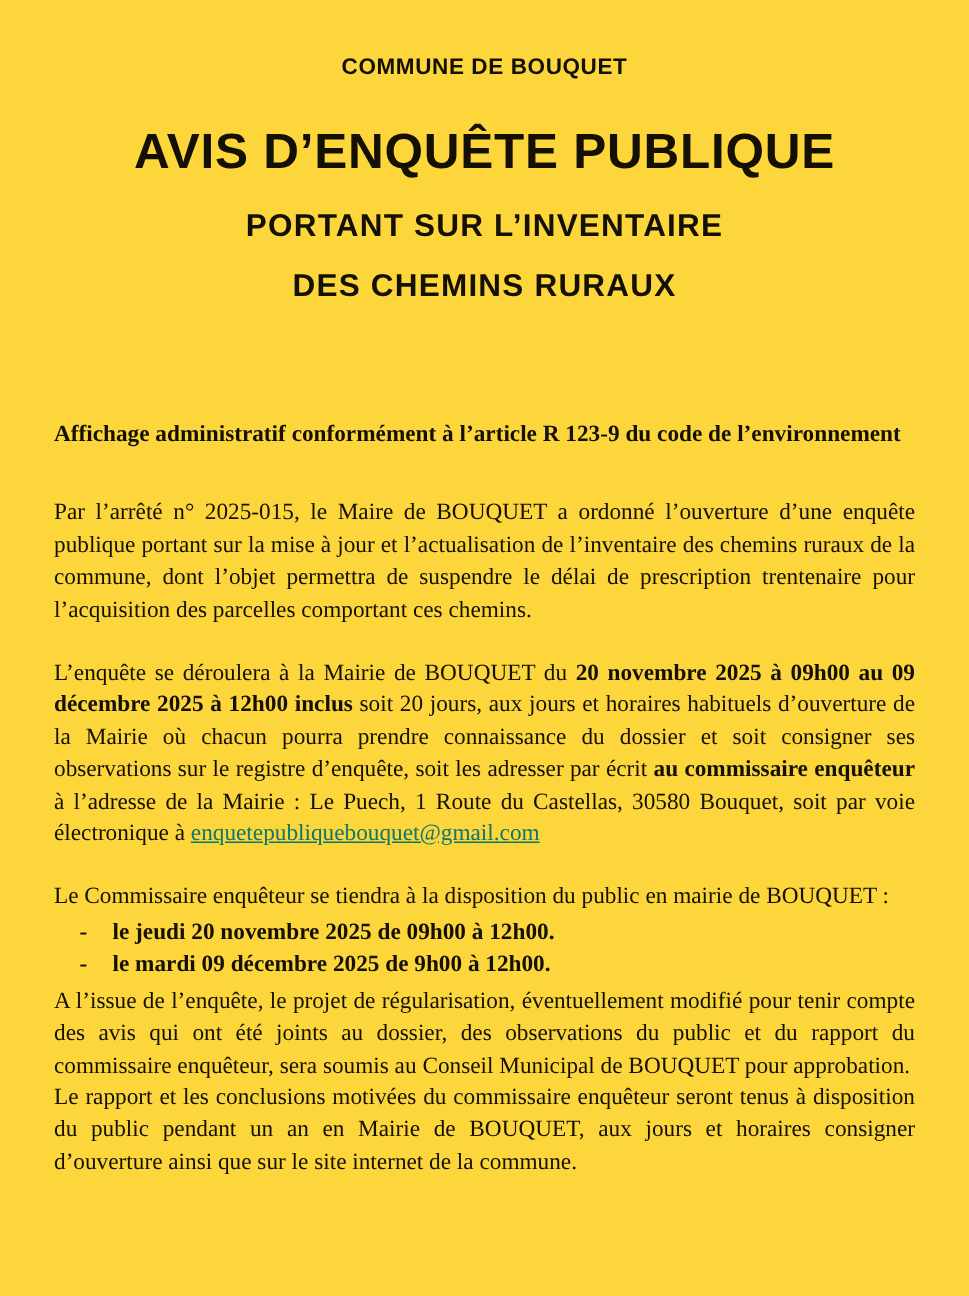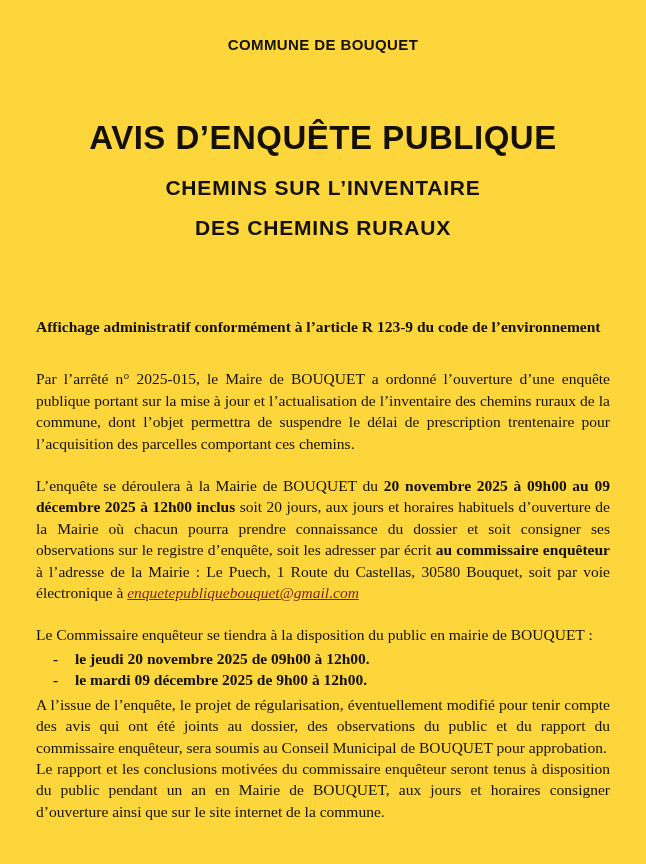--- a/index.html
+++ b/index.html
@@ -25,21 +25,21 @@
     font-family: "Liberation Sans", sans-serif;
     font-weight: bold;
   }
   .commune {
     padding-top: 36px;
     font-size: 15px;
     line-height: 18px;
     letter-spacing: 0.4px;
   }
   .main-title {
-    margin-top: 65px;
+    margin-top: 28px;
     font-size: 33px;
     line-height: 38px;
     letter-spacing: 0.5px;
   }
   .sub-title-1 {
     margin-top: 19px;
     font-size: 21px;
     line-height: 24px;
     letter-spacing: 0.8px;
   }
@@ -65,22 +65,21 @@
     text-align: center;
   }
   .p-arrete      { margin-top: 31px !important; }
   .p-commissaire { margin-top: 1px  !important; }
   .p-enquete     { margin-top: 21px !important; }
   .p-disposition { margin-top: 21px !important; text-align: right; }
   .p-issue       { margin-top: 3px  !important; }
   .p-rapport     { margin-top: 0px  !important; }
   .bold { font-weight: bold; }
   a.email-link {
-    color: #7f1d1d;
-    font-style: italic;
+    color: #0f766e;
     text-decoration: underline;
     cursor: pointer;
   }
   ul.permanences {
     list-style: none;
     margin: 2px 0 0 0;
     padding: 0;
     font-weight: bold;
   }
   ul.permanences li {
@@ -94,21 +93,21 @@
   }
 </style>
 </head>
 <body>
 
 <div class="page">
 
   <div class="hdr">
     <div class="commune">COMMUNE DE BOUQUET</div>
     <div class="main-title">AVIS D’ENQUÊTE PUBLIQUE</div>
-    <div class="sub-title-1">CHEMINS SUR L’INVENTAIRE</div>
+    <div class="sub-title-1">PORTANT SUR L’INVENTAIRE</div>
     <div class="sub-title-2">DES CHEMINS RURAUX</div>
   </div>
 
   <div class="doc">
 
     <p class="legal">Affichage administratif conformément à l’article R 123-9 du code de l’environnement</p>
 
     <p class="p-arrete">Par l’arrêté n° 2025-015, le Maire de BOUQUET a ordonné l’ouverture d’une enquête publique portant sur la mise à jour et l’actualisation de l’inventaire des chemins ruraux de la commune, dont l’objet permettra de suspendre le délai de prescription trentenaire pour l’acquisition des parcelles comportant ces chemins.</p>
 
 

